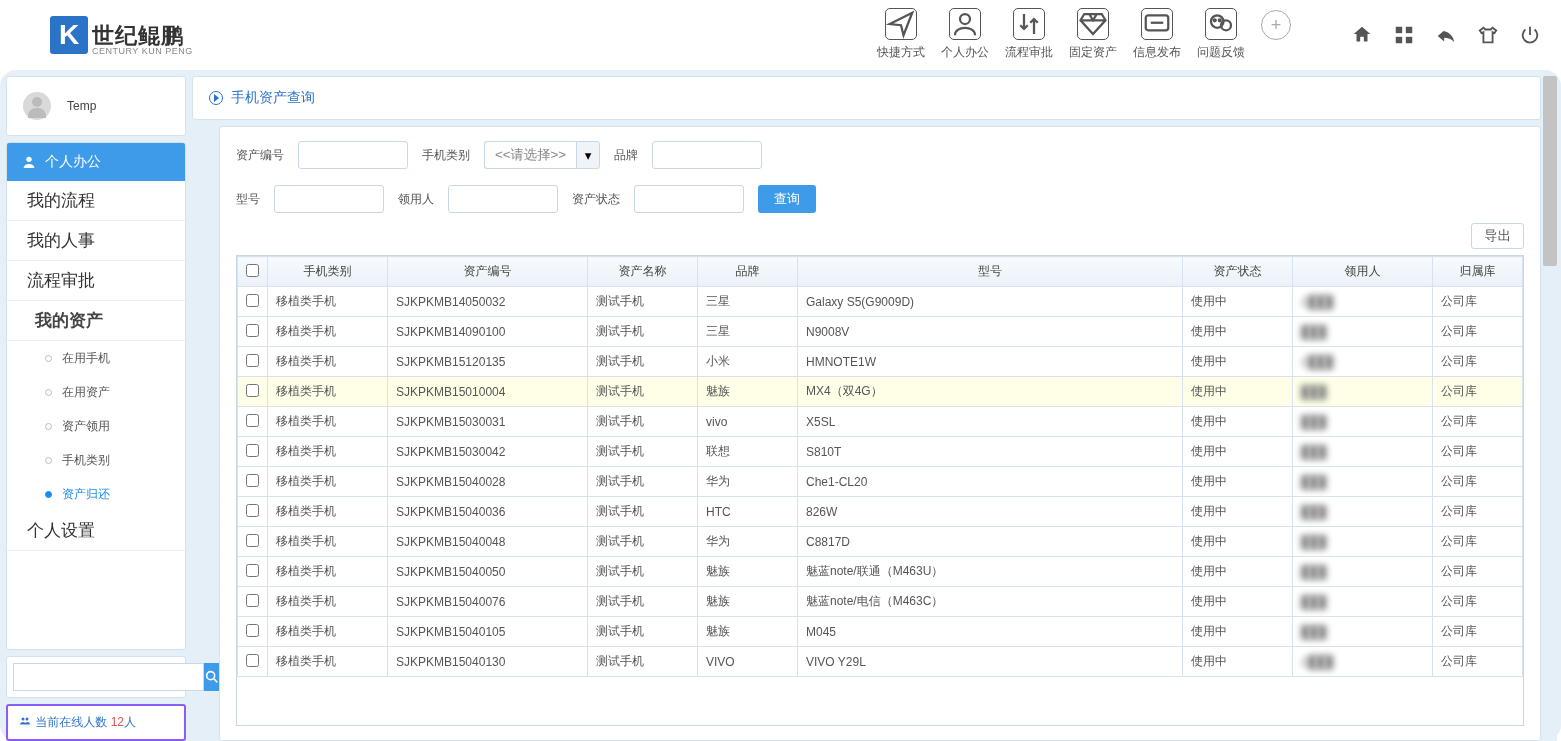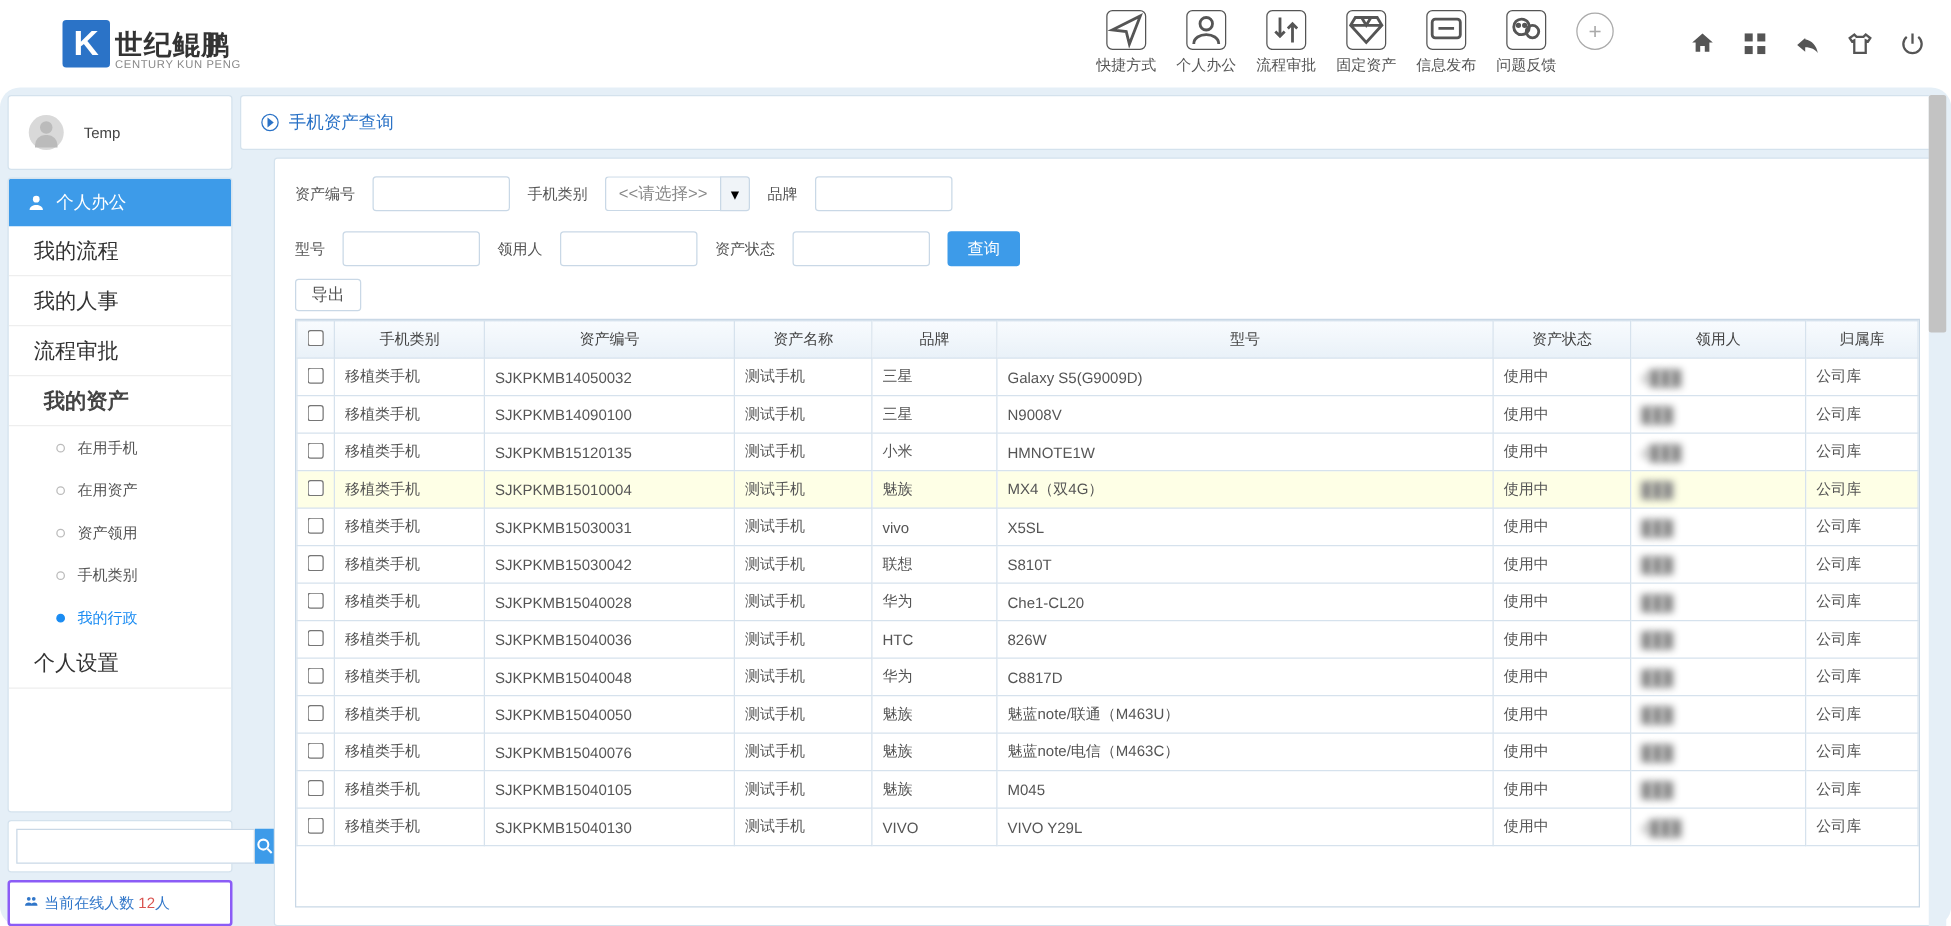--- a/index.html
+++ b/index.html
@@ -30,35 +30,35 @@
 .nav-group.indent{padding-left:28px;font-weight:bold;color:#444;}
 .nav-leaf{height:34px;display:flex;align-items:center;padding:0 20px 0 38px;gap:10px;cursor:pointer;color:#555;}
 .nav-leaf .dot{width:7px;height:7px;border:1px solid #bbb;border-radius:50%;}
 .nav-leaf.active{color:#1b8cf2;}
 .nav-leaf.active .dot{border-color:#1b8cf2;background:#1b8cf2;}
 .search-box{background:#fff;border:1px solid #d4e2ed;border-radius:3px;padding:6px;display:flex;}
 .search-box input{flex:1;border:1px solid #c9d8e6;height:28px;padding:0 6px;outline:none;}
 .search-box button{width:30px;border:none;background:#3d9be9;color:#fff;cursor:pointer;display:flex;align-items:center;justify-content:center;}
 .online{background:#fff;border:2px solid #8b5cf6;border-radius:3px;padding:8px 10px;font-size:12px;color:#3076c9;}
 .online .num{color:#d9534f;}
-.main{flex:1;display:flex;flex-direction:column;gap:6px;padding-right:8px;position:relative;}
+.main{flex:1;display:flex;flex-direction:column;gap:6px;padding-right:20px;position:relative;}
 .scroll-track{position:absolute;right:4px;top:0;bottom:0;width:14px;background:#e5eff7;}
 .scroll-thumb{position:absolute;right:4px;top:0;width:14px;height:190px;background:#c3c3c3;border-radius:2px;}
 .breadcrumb{background:#fff;border:1px solid #d4e2ed;border-radius:3px;height:44px;display:flex;align-items:center;padding:0 16px;gap:8px;color:#2a72c6;font-size:14px;}
 .bc-arrow{width:14px;height:14px;border:1.5px solid #2a72c6;border-radius:50%;display:flex;align-items:center;justify-content:center;}
 .bc-arrow::after{content:"";border-left:5px solid #2a72c6;border-top:4px solid transparent;border-bottom:4px solid transparent;margin-left:1px;}
 .content{background:#fff;border:1px solid #d4e2ed;border-radius:3px;flex:1;padding:14px 16px;overflow:hidden;display:flex;flex-direction:column;margin-left:27px;}
 .filter{display:flex;flex-wrap:wrap;gap:8px 14px;align-items:center;margin-bottom:10px;}
 .f-label{color:#555;}
 .f-input{border:1px solid #c9d8e6;height:28px;width:110px;border-radius:3px;padding:0 6px;outline:none;background:#fff;}
 .f-select{display:flex;}
 .f-select input{border:1px solid #c9d8e6;border-right:none;height:28px;width:92px;border-radius:3px 0 0 3px;padding:0 6px;outline:none;text-align:center;color:#888;}
 .f-select button{width:24px;border:1px solid #c9d8e6;background:#f0f4f8;border-radius:0 3px 3px 0;cursor:pointer;}
 .btn-query{background:#3d9be9;color:#fff;border:none;height:28px;padding:0 16px;border-radius:3px;cursor:pointer;font-size:13px;}
-.toolbar{display:flex;margin-bottom:6px;}
+.toolbar{display:flex;justify-content:flex-end;margin-bottom:6px;}
 .btn-export{background:#fff;border:1px solid #c9d8e6;height:26px;padding:0 12px;border-radius:3px;cursor:pointer;color:#555;}
 .table-wrap{border:1px solid #c9d8e6;overflow:auto;flex:1;}
 table{border-collapse:collapse;width:100%;table-layout:fixed;}
 th,td{border:1px solid #d6e2ed;padding:0 8px;height:30px;text-align:left;white-space:nowrap;overflow:hidden;text-overflow:ellipsis;}
 th{background:linear-gradient(#f8fbfe,#e9f1f8);color:#444;font-weight:normal;text-align:center;}
 td{color:#555;}
 tr.hl td{background:#feffe6;}
 .col-chk{width:30px;text-align:center;}
 input[type=checkbox]{cursor:pointer;}
 .blur{color:transparent;text-shadow:0 0 6px #888;}
@@ -184,21 +184,21 @@
           <div class="nav-leaf">
             <span class="dot"></span>
             <span>资产领用</span>
           </div>
           <div class="nav-leaf">
             <span class="dot"></span>
             <span>手机类别</span>
           </div>
           <div class="nav-leaf active">
             <span class="dot"></span>
-            <span>我的行政</span>
+            <span>资产归还</span>
           </div>
         </div>
       <div class="nav-group">个人设置</div>
     </div>
     <div class="search-box">
       <input type="text" style="">
       <button>
         <svg width="16" height="16" viewBox="0 0 24 24" fill="none" stroke="#fff" stroke-width="2.5">
             <circle cx="10" cy="10" r="6"></circle>
             <path d="M15 15l5 5"></path>

